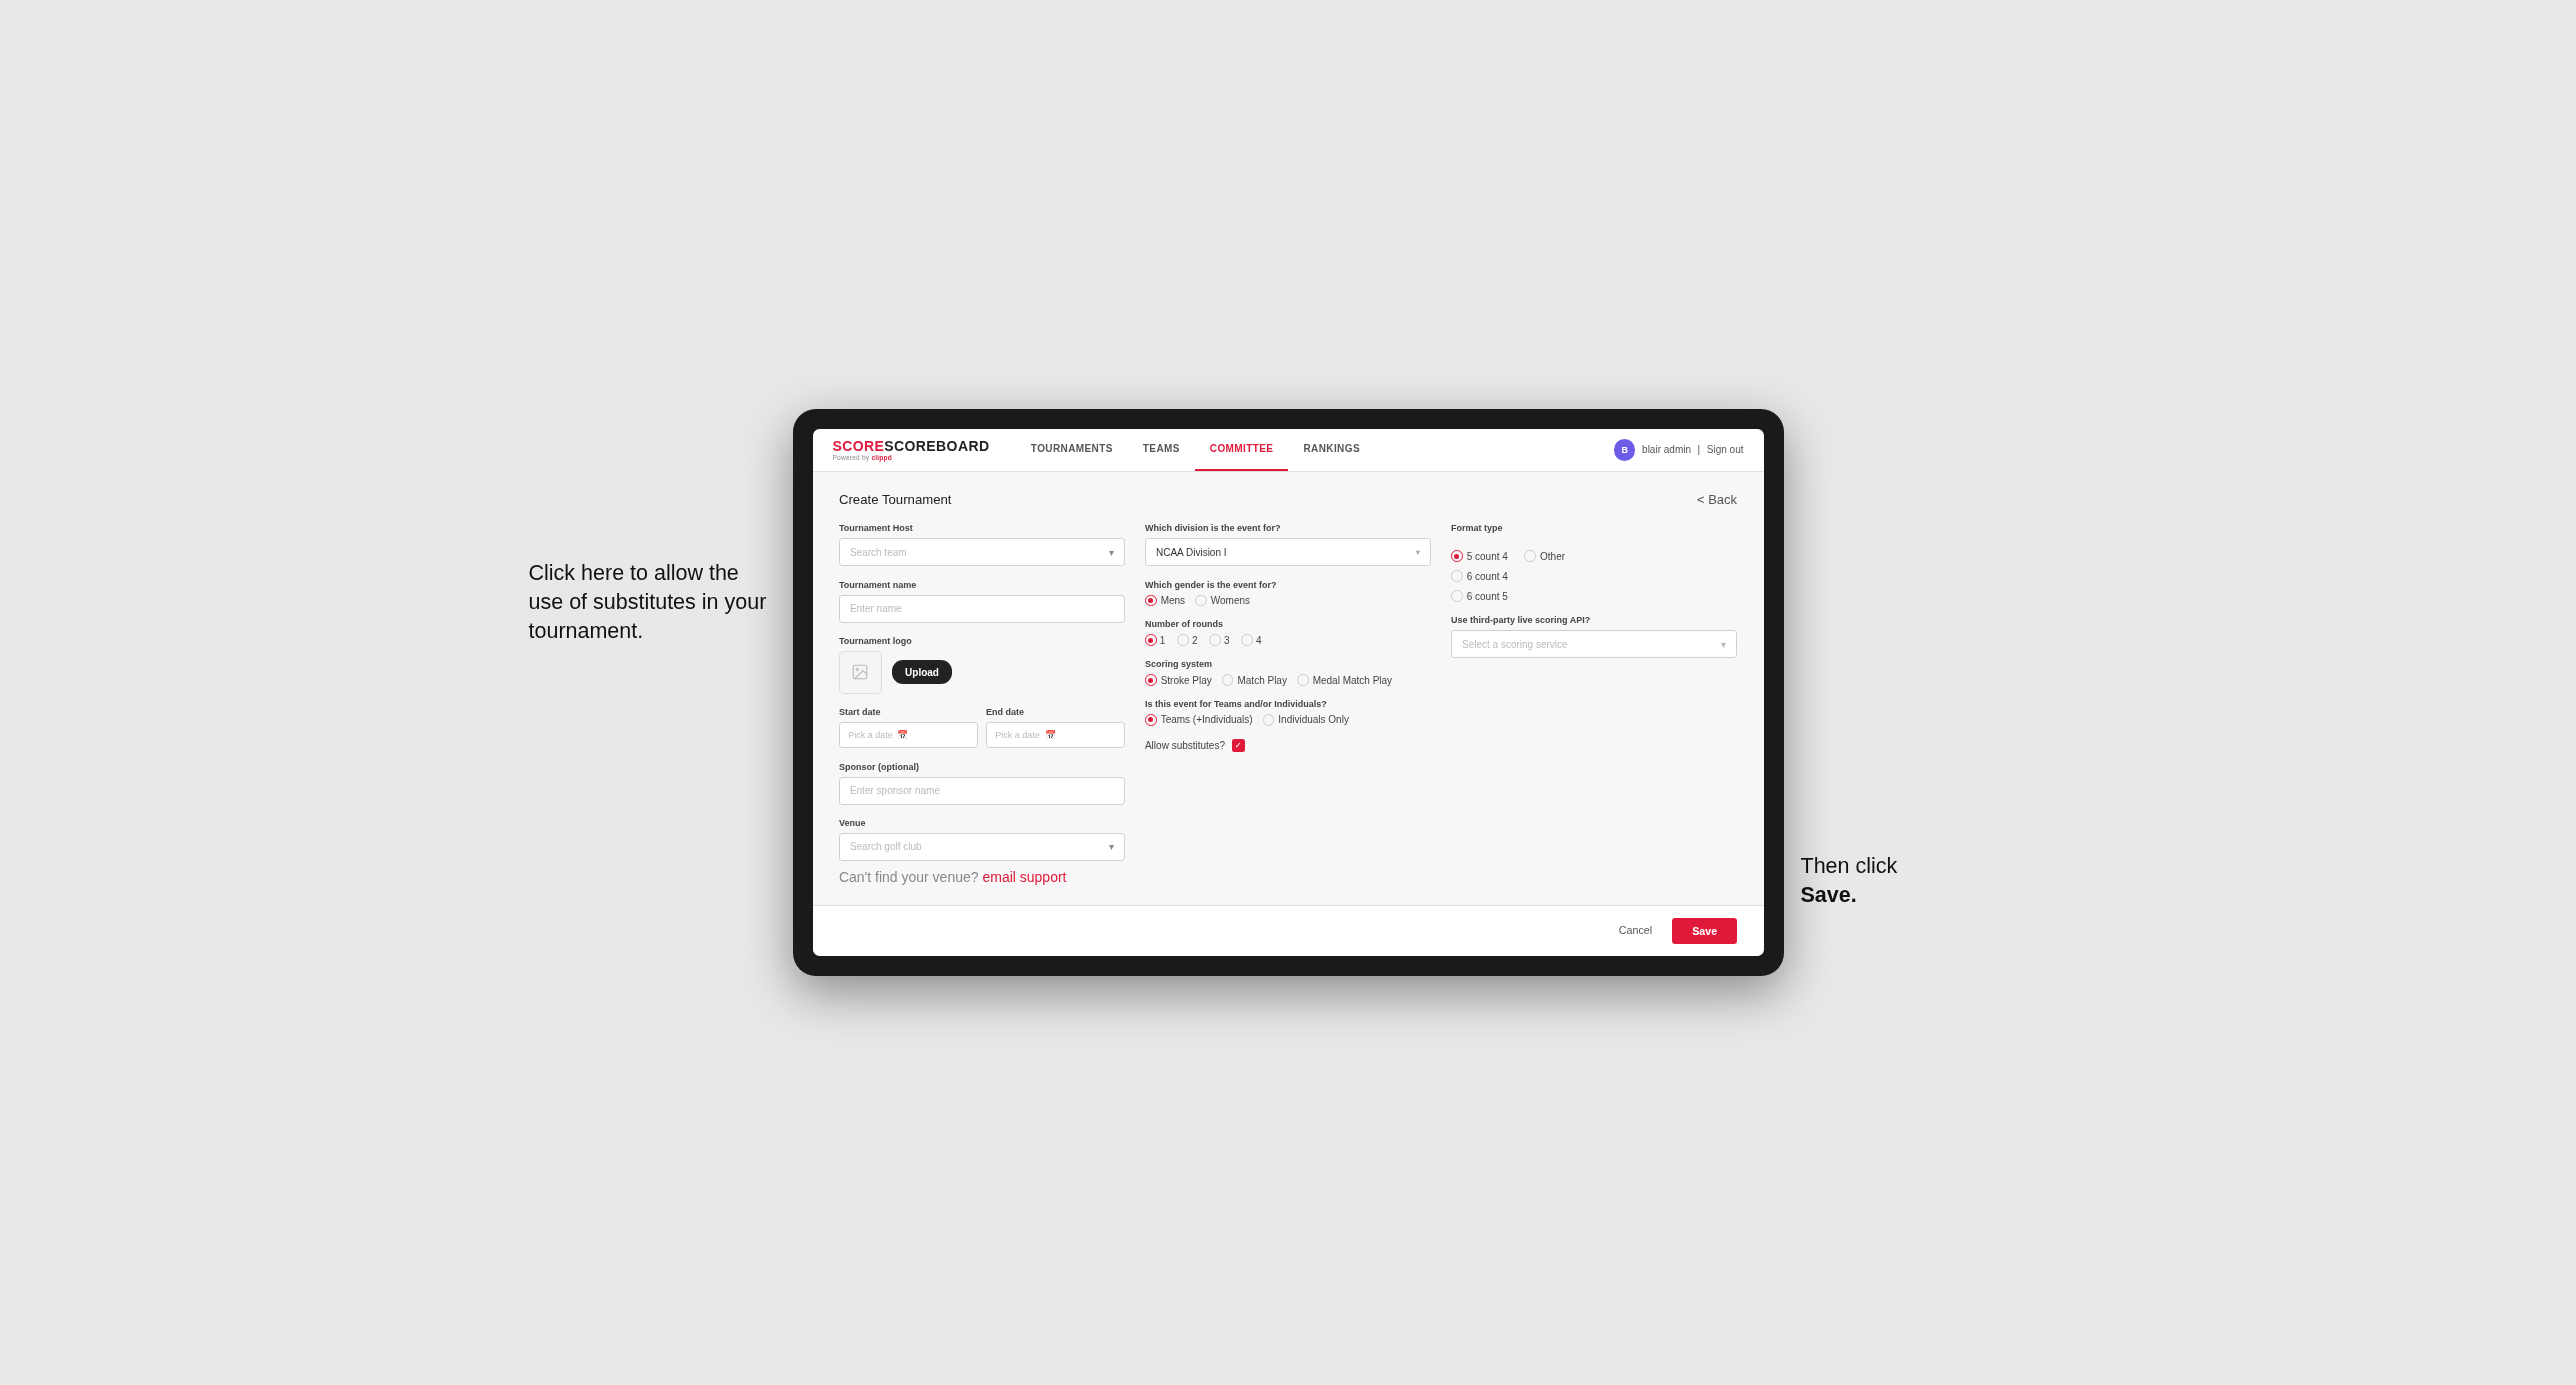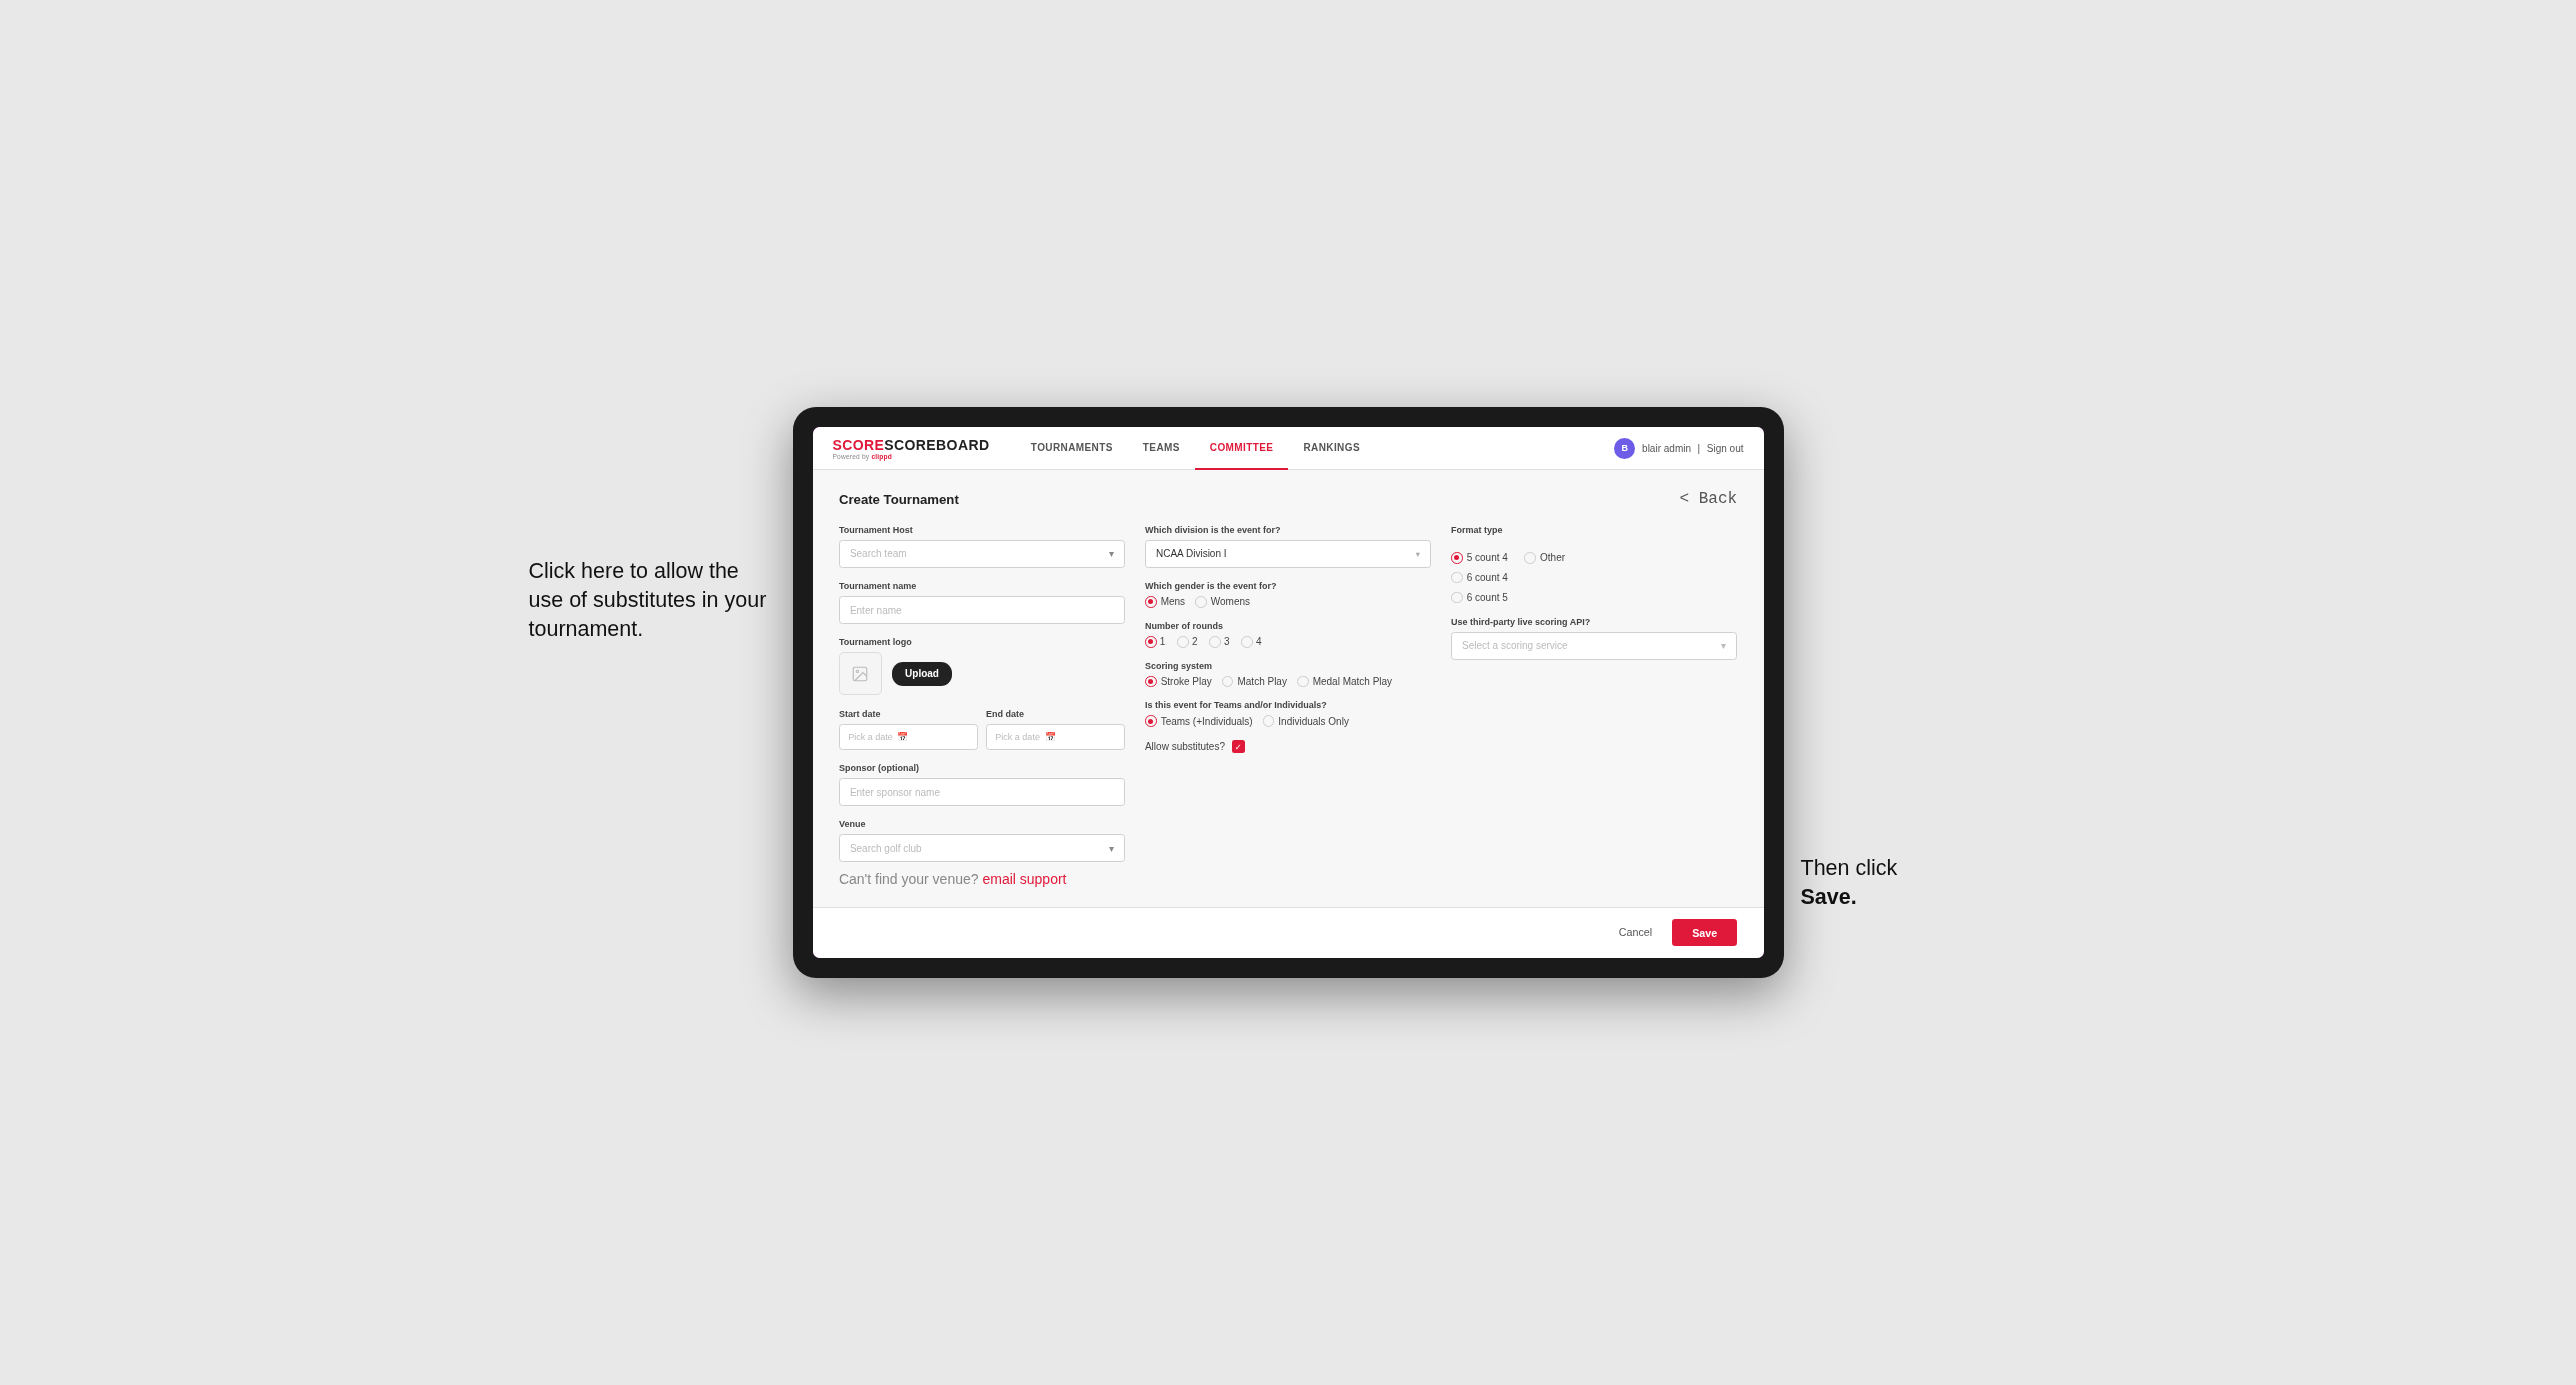--- a/index.html
+++ b/index.html
@@ -166,29 +166,28 @@
 
     .page-header {
       display: flex;
       justify-content: space-between;
       align-items: center;
       margin-bottom: 16.5px;
     }
 
     .page-title {
       font-size: 13.2px;
-      font-weight: 700;
+      font-weight: 400;
       color: #222;
     }
 
     .back-link {
-      font-size: 16px;
+      font-size: 13px;
       color: #555;
       cursor: pointer;
-      font-family: Liberation Mono, monospace;
     }
 
     .back-link::before { content: '< '; }
 
     
     .form-body {
       display: grid;
       grid-template-columns: 1fr 1fr 1fr;
       gap: 20px;
     }

